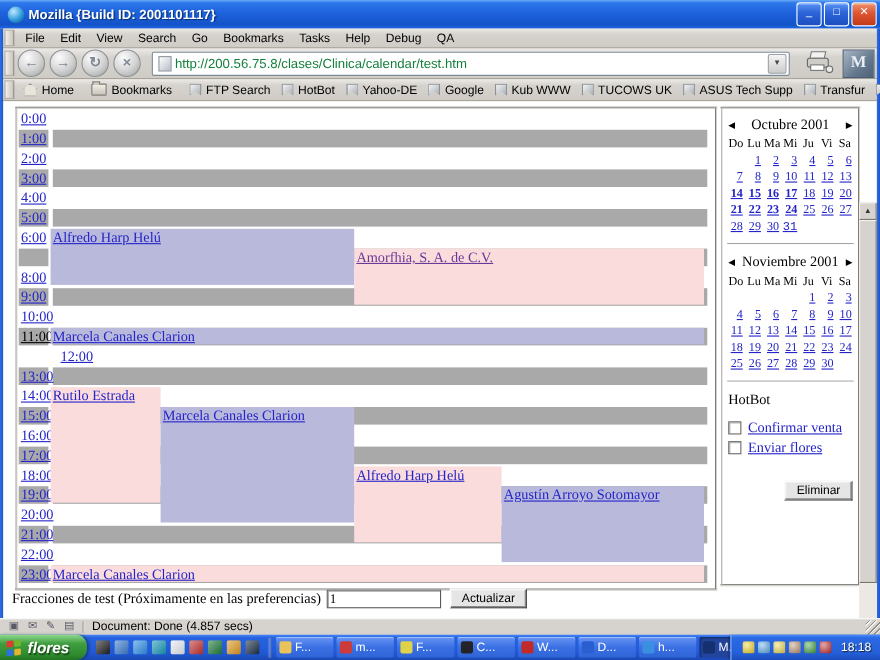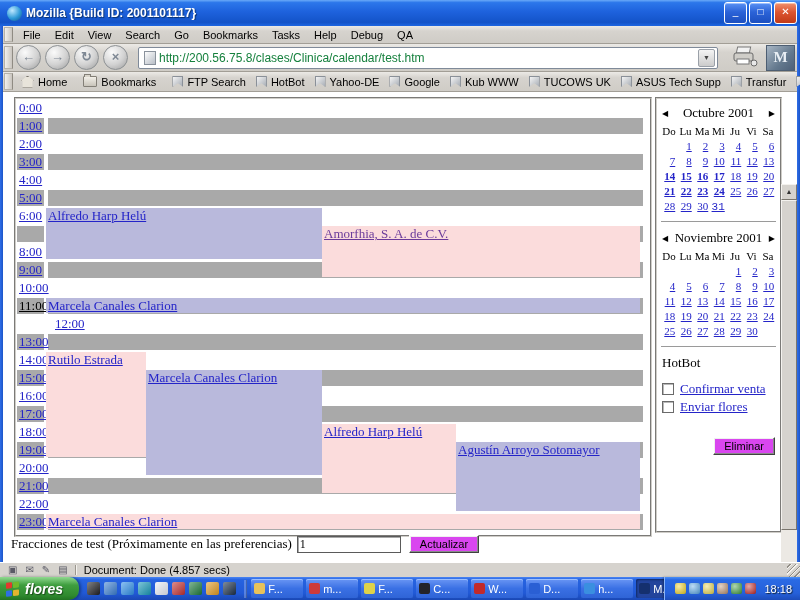--- a/index.html
+++ b/index.html
@@ -75,21 +75,21 @@
   .cal-cell{font-size:11px;height:15px;line-height:15px;text-align:right;padding-right:2px}
   .cal-cell.hdr{text-align:center;padding-right:0;color:#000}
   .cal-cell.bold a{font-weight:bold}
   .shr{border:none;border-top:1px solid #9a9a9a;border-bottom:1px solid #fff;margin:7px 1px}
   #tareas-title{font-size:13px;margin:4px 0 10px 2px;color:#000}
   .task-row{display:flex;align-items:center;margin:2px 0 2px 2px}
   .cbx{width:10px;height:10px;background:#fff;border:1px solid #6a6a6a;margin-right:6px;flex:none;
     box-shadow:inset 1px 1px 0 #b8b8b8}
   .task-row a{font-size:13px}
   #eliminar-wrap{text-align:right;margin-top:22px;padding-right:2px}
-  .btn95{font-family:"Liberation Sans",sans-serif;font-size:11px;color:#000;background:#d946ef;
+  .btn95{font-family:"Liberation Sans",sans-serif;font-size:11px;color:#000;background:#e5e5e5;
     border:1px solid;border-color:#fff #404040 #404040 #fff;box-shadow:inset -1px -1px 0 #8a8a8a,inset 1px 1px 0 #efefef;
     padding:2px 10px}
   #footer-row{left:8px;top:443px;display:flex;align-items:center;font-size:13px;color:#000;white-space:nowrap}
   #footer-input{width:98px;height:15px;margin-left:5px;border:1px solid #5a5a5a;
     box-shadow:inset 1px 1px 0 #a8a8a8;font-family:"Liberation Serif",serif;font-size:12px;padding:0 2px}
   #footer-btn{margin-left:8px}
 
   
   #vscroll{right:0;top:92px;width:16px;height:470px;background:#ece9e4}
   .sc-btn{width:16px;height:16px;background:#d6d3ce;border:1px solid;box-sizing:border-box;

